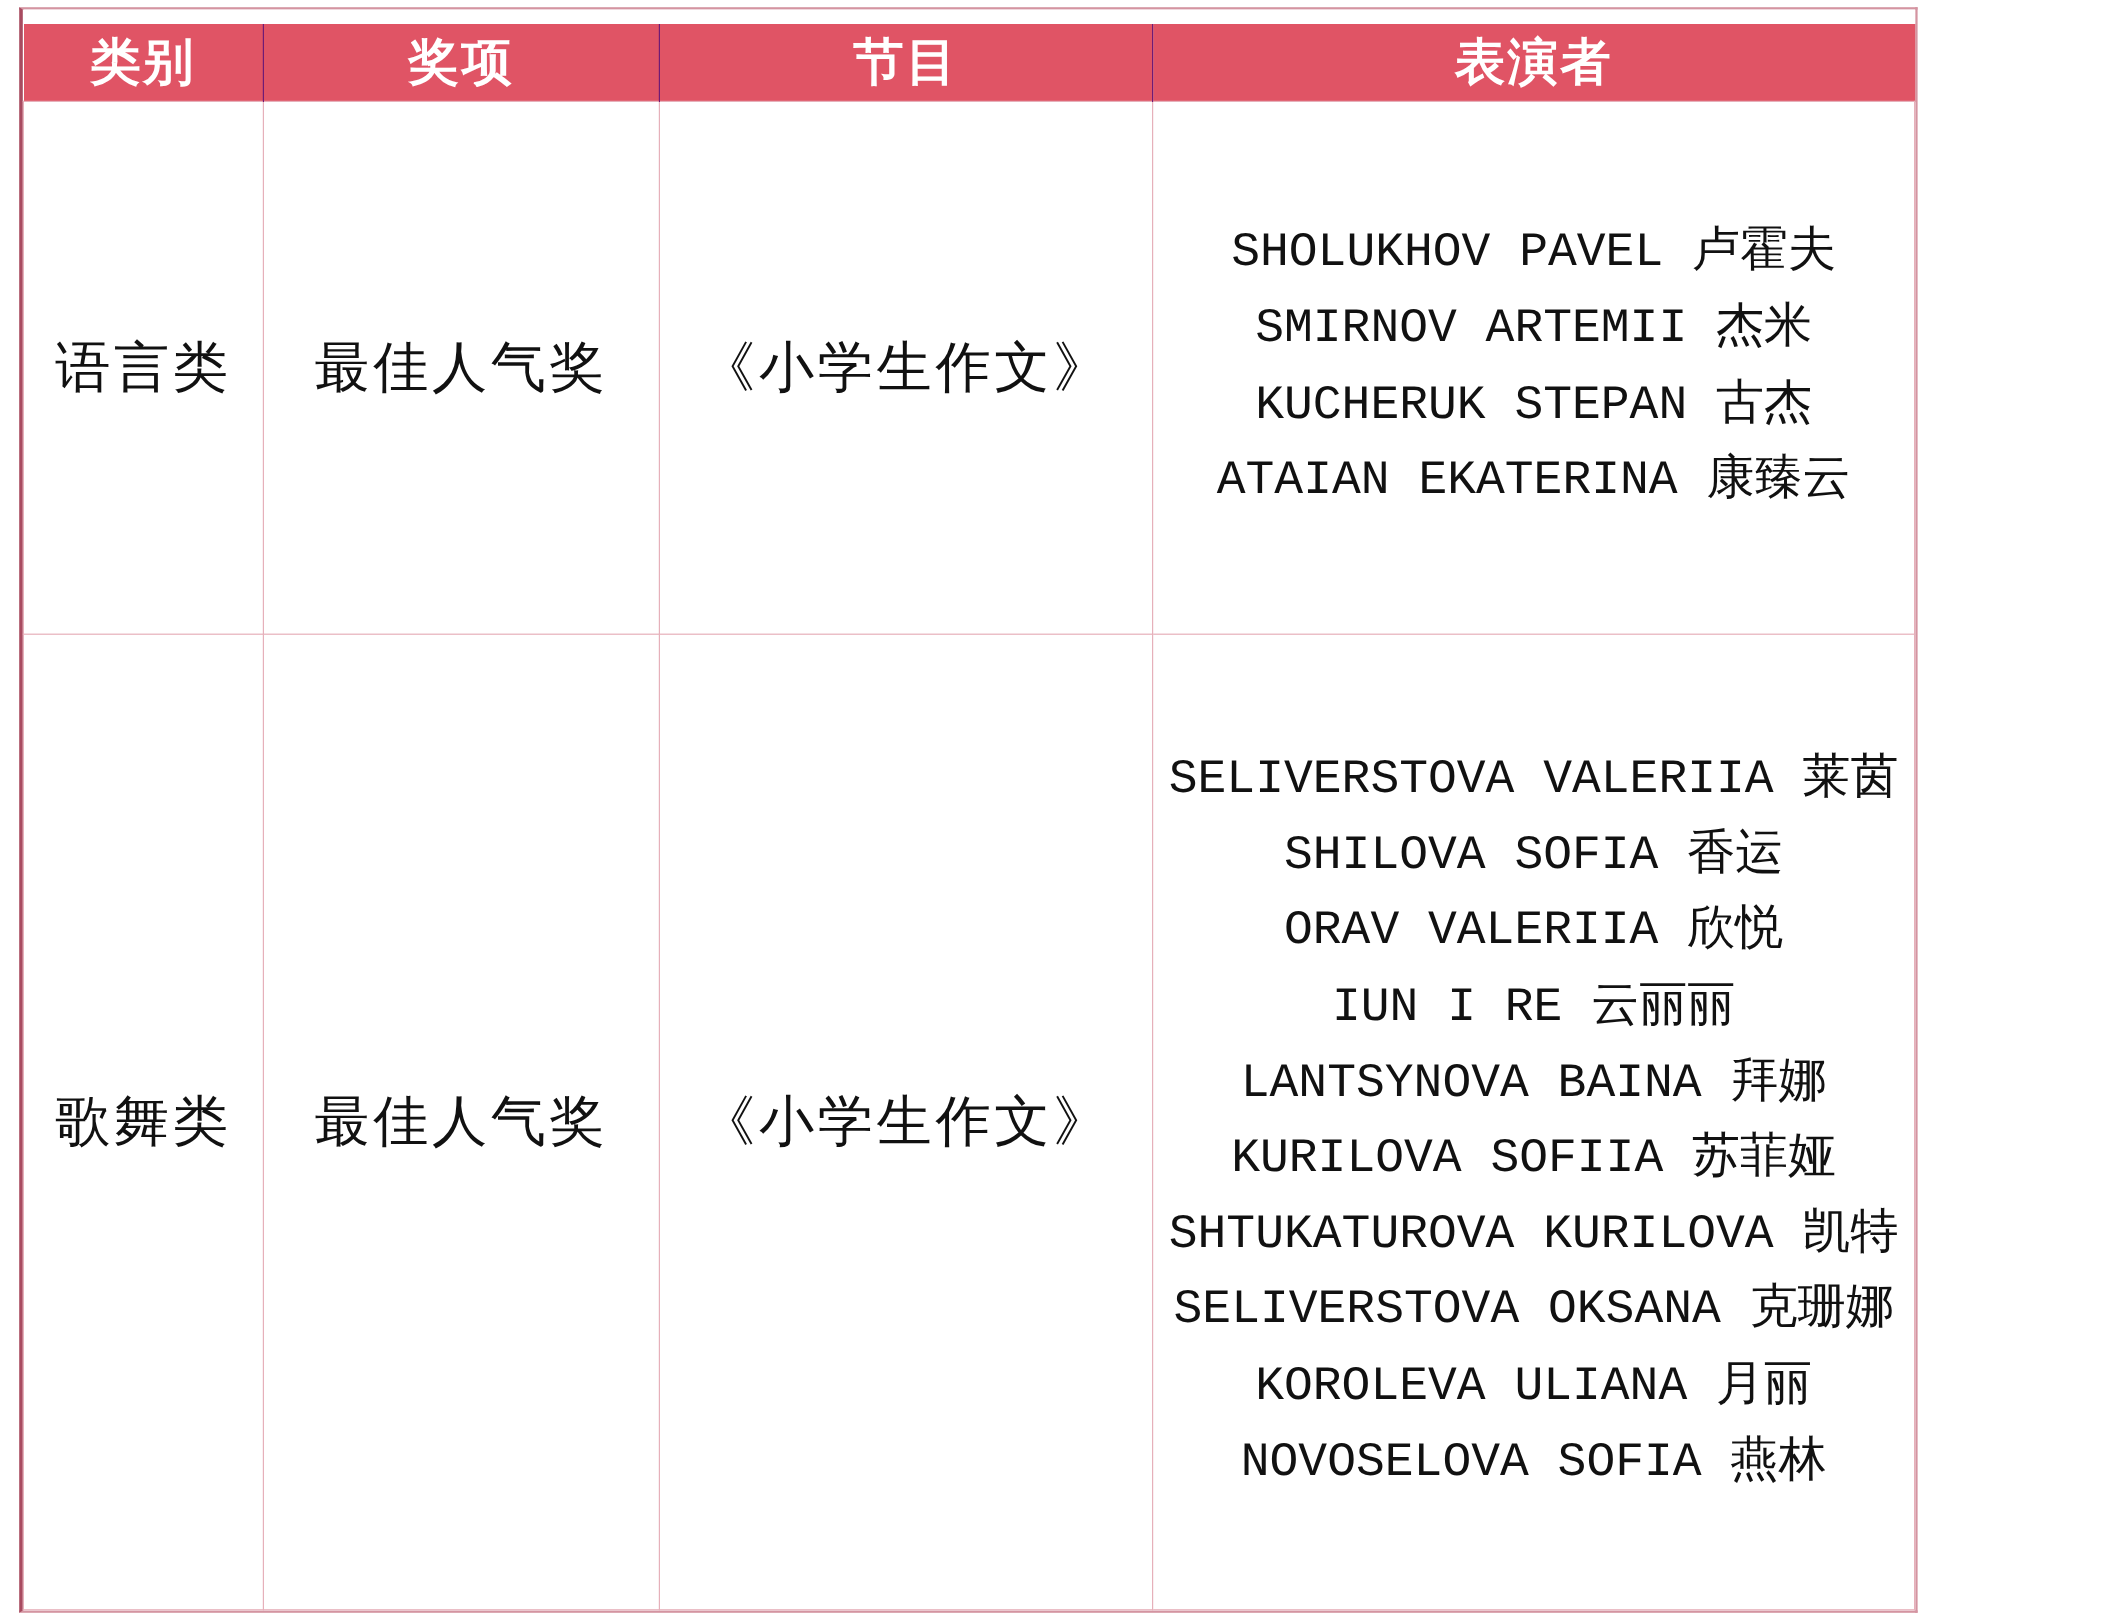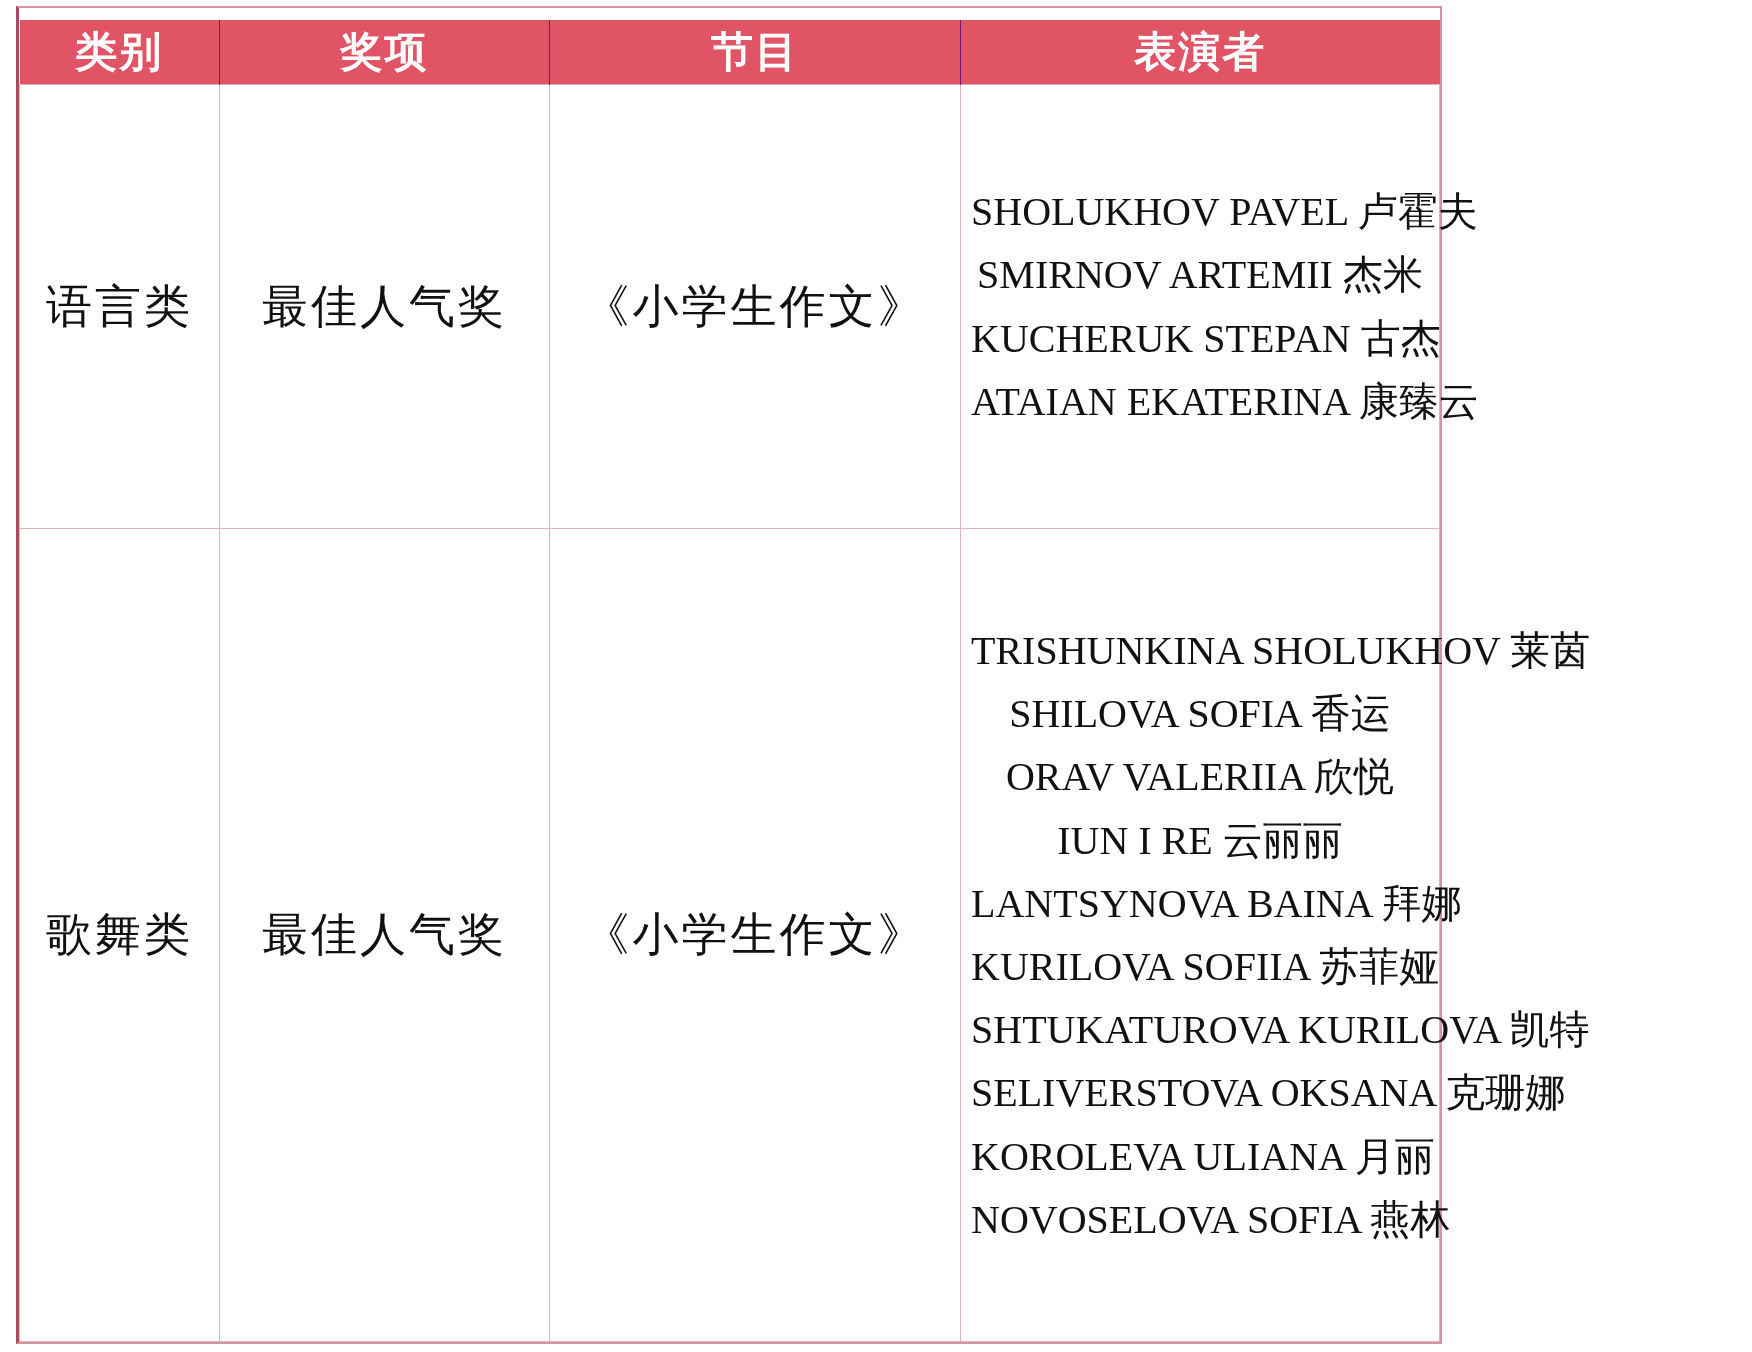--- a/index.html
+++ b/index.html
@@ -2,21 +2,21 @@
 <html><head>
 <meta charset="utf-8">
 <style>
   html,body{margin:0;padding:0;background:#ffffff;}
   body{
     width:1752px;height:1352px;position:relative;
     font-family:"Liberation Sans","DejaVu Sans",sans-serif;
     color:#111111;
   }
   .tbl-wrap{
-    position:absolute;left:16px;top:6px;width:1426px;height:1338px;
+    position:absolute;left:16px;top:6px;width:1582px;height:1338px;
     border:2px solid #d494a1;
     border-left:3px solid #a84b60;
     box-sizing:border-box;
     background:#ffffff;
   }
   table.award-table{
     width:100%;height:100%;
     border-collapse:collapse;table-layout:fixed;
   }
   
@@ -33,21 +33,21 @@
   
   tbody td{
     border:1px solid #e6b0ba;
     text-align:center;vertical-align:middle;
     font-size:46px;
     padding:10px;
     background:#ffffff;
   }
   tbody tr.row-1 td{height:423px;}
   .performers{
-    font-family:Liberation Serif, serif;
+    font-family:Liberation Mono, monospace;
     font-size:40px;
     line-height:1.58;
     white-space:nowrap;
   }
   .performers div{margin:0;}
   .cjk-cell{letter-spacing:3px;}
 </style>
 </head>
 <body>
 
@@ -83,21 +83,21 @@
             <div>ATAIAN EKATERINA 康臻云</div>
           </div>
         </td>
       </tr>
       <tr class="row-2">
         <td class="cjk-cell">歌舞类</td>
         <td class="cjk-cell">最佳人气奖</td>
         <td class="cjk-cell">《小学生作文》</td>
         <td>
           <div class="performers">
-            <div>TRISHUNKINA SHOLUKHOV 莱茵</div>
+            <div>SELIVERSTOVA VALERIIA 莱茵</div>
             <div>SHILOVA SOFIA 香运</div>
             <div>ORAV VALERIIA 欣悦</div>
             <div>IUN I RE 云丽丽</div>
             <div>LANTSYNOVA BAINA 拜娜</div>
             <div>KURILOVA SOFIIA 苏菲娅</div>
             <div>SHTUKATUROVA KURILOVA 凯特</div>
             <div>SELIVERSTOVA OKSANA 克珊娜</div>
             <div>KOROLEVA ULIANA 月丽</div>
             <div>NOVOSELOVA SOFIA 燕林</div>
           </div>

